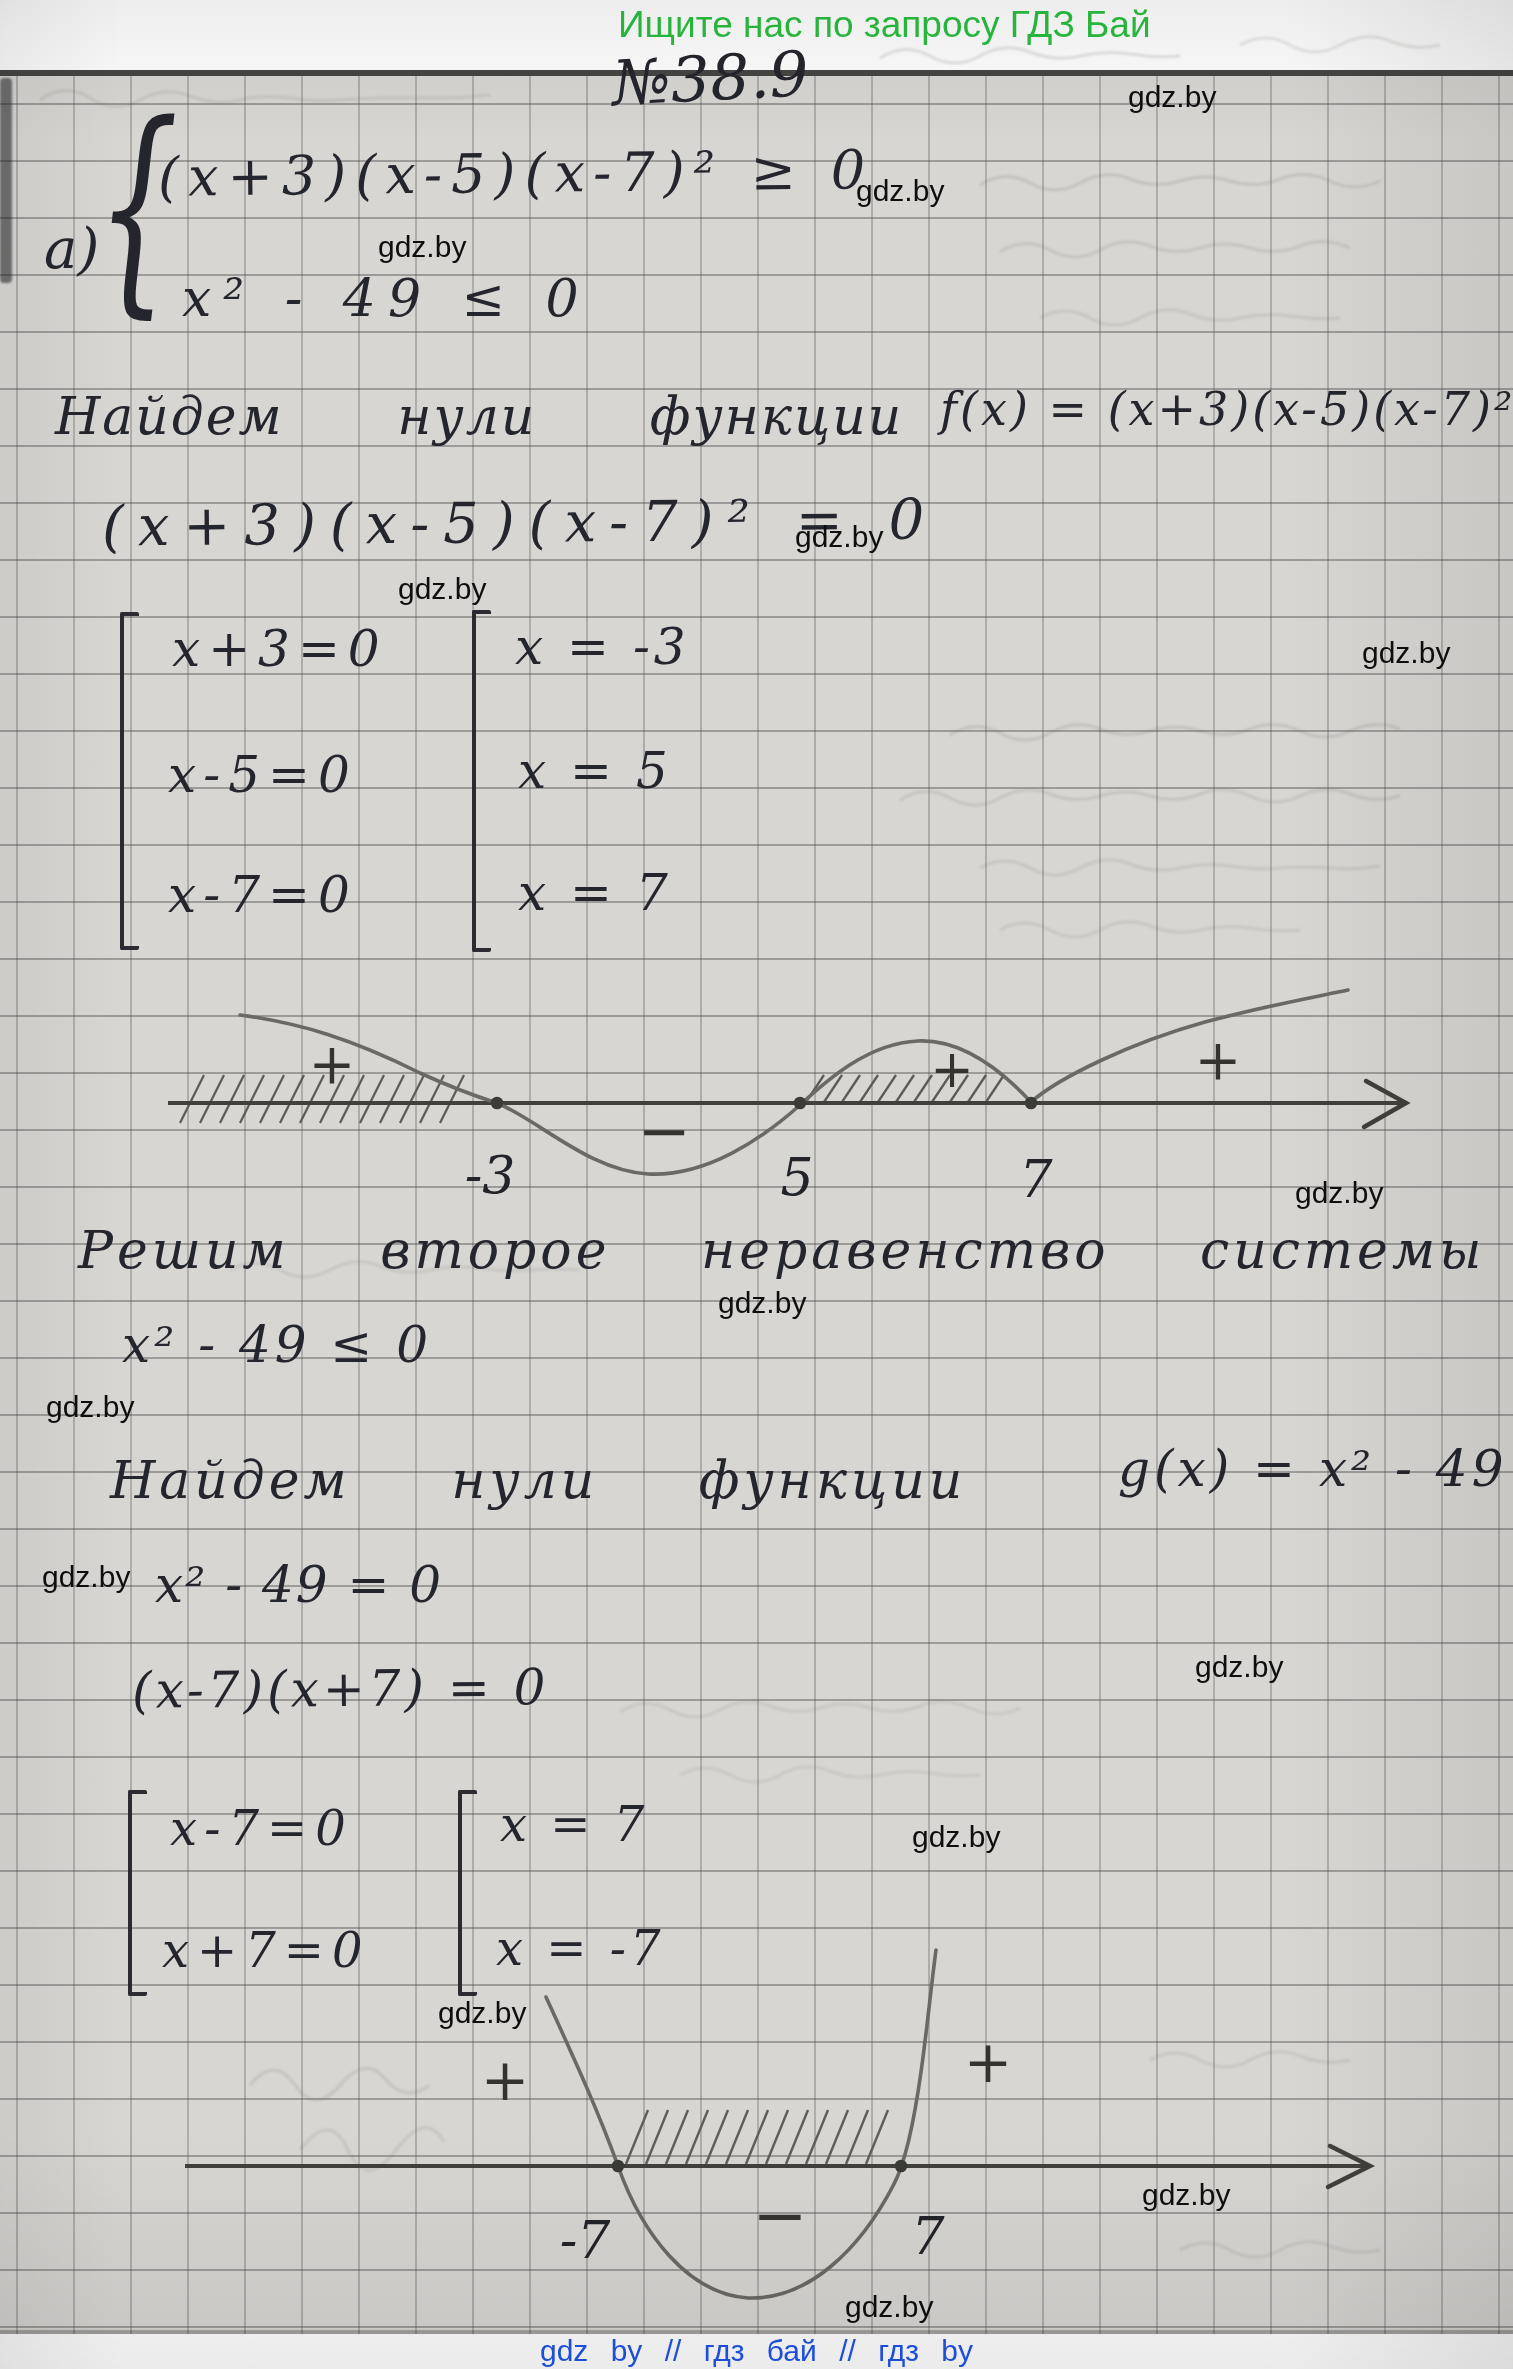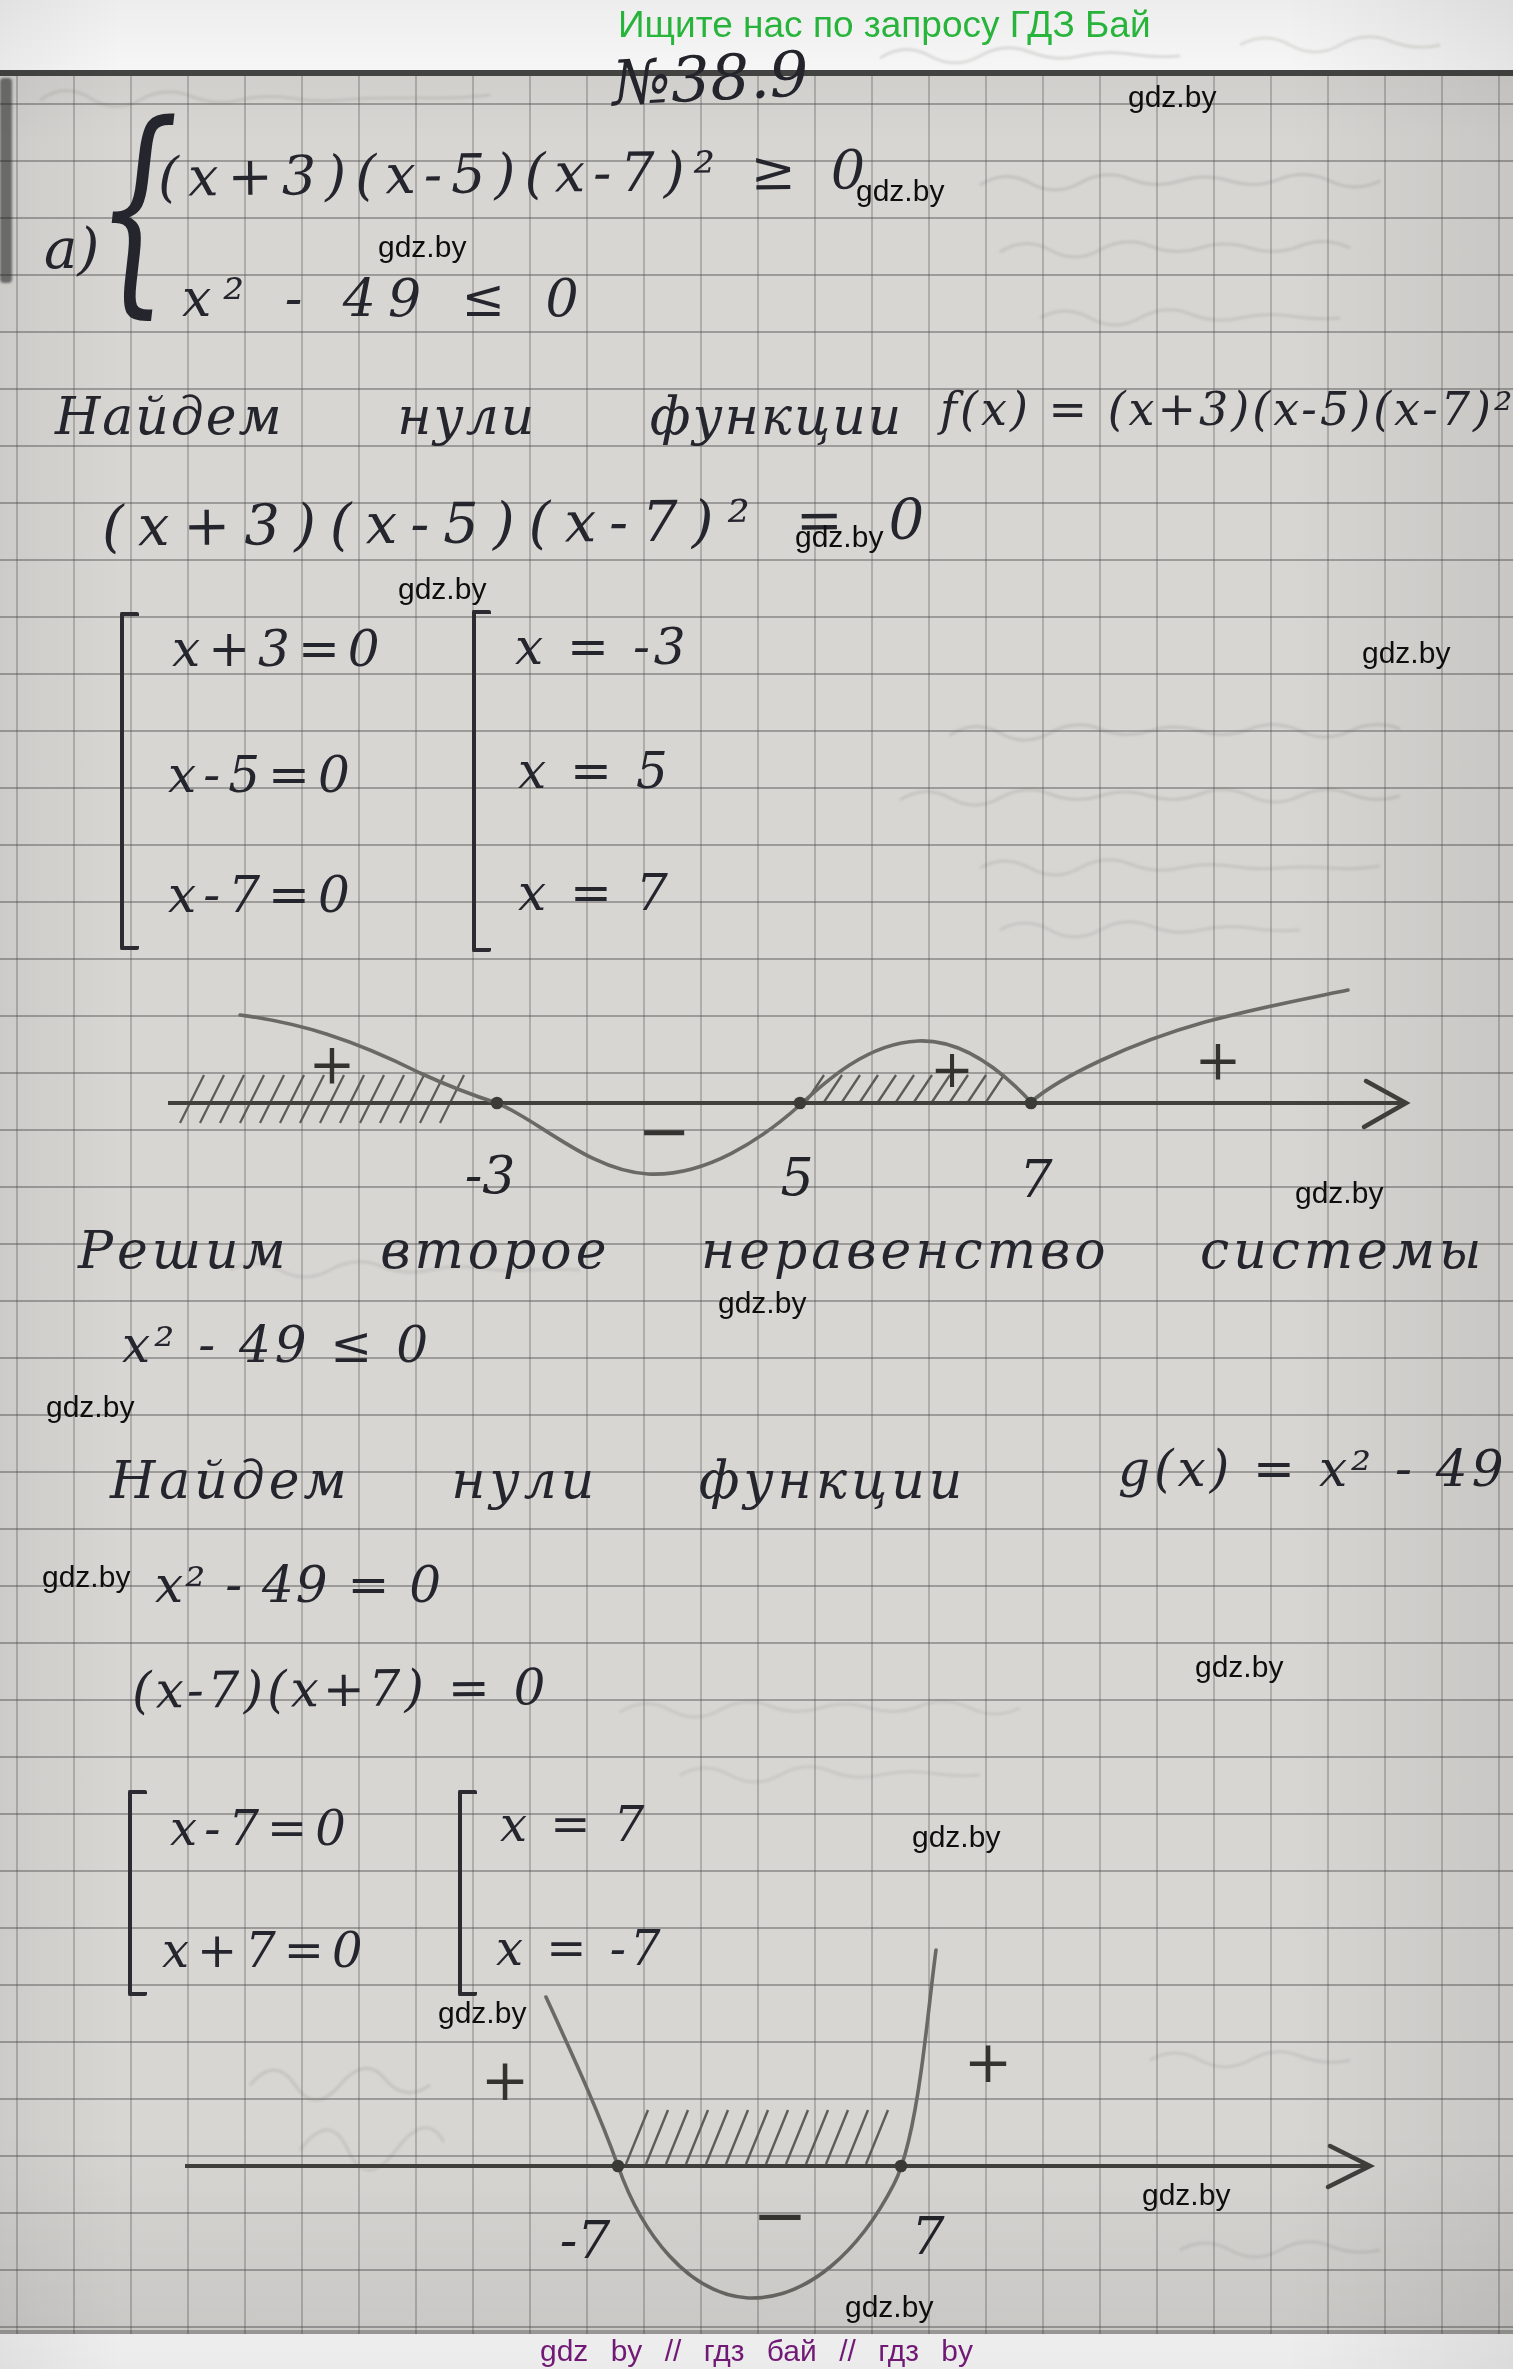--- a/index.html
+++ b/index.html
@@ -196,14 +196,14 @@
   <span class="wm" style="left:46px;top:1390px;">gdz.by</span>
   <span class="wm" style="left:42px;top:1560px;">gdz.by</span>
   <span class="wm" style="left:1195px;top:1650px;">gdz.by</span>
   <span class="wm" style="left:912px;top:1820px;">gdz.by</span>
   <span class="wm" style="left:438px;top:1996px;">gdz.by</span>
   <span class="wm" style="left:1142px;top:2178px;">gdz.by</span>
   <span class="wm" style="left:845px;top:2290px;">gdz.by</span>
 
   <div class="vignette"></div>
 
-  <div class="bottom-banner" style="color:#701a75;">gdz by // гдз бай // гдз by</div>
+  <div class="bottom-banner" style="color:#1d4ed8;">gdz by // гдз бай // гдз by</div>
 </div>
 
 </body></html>

